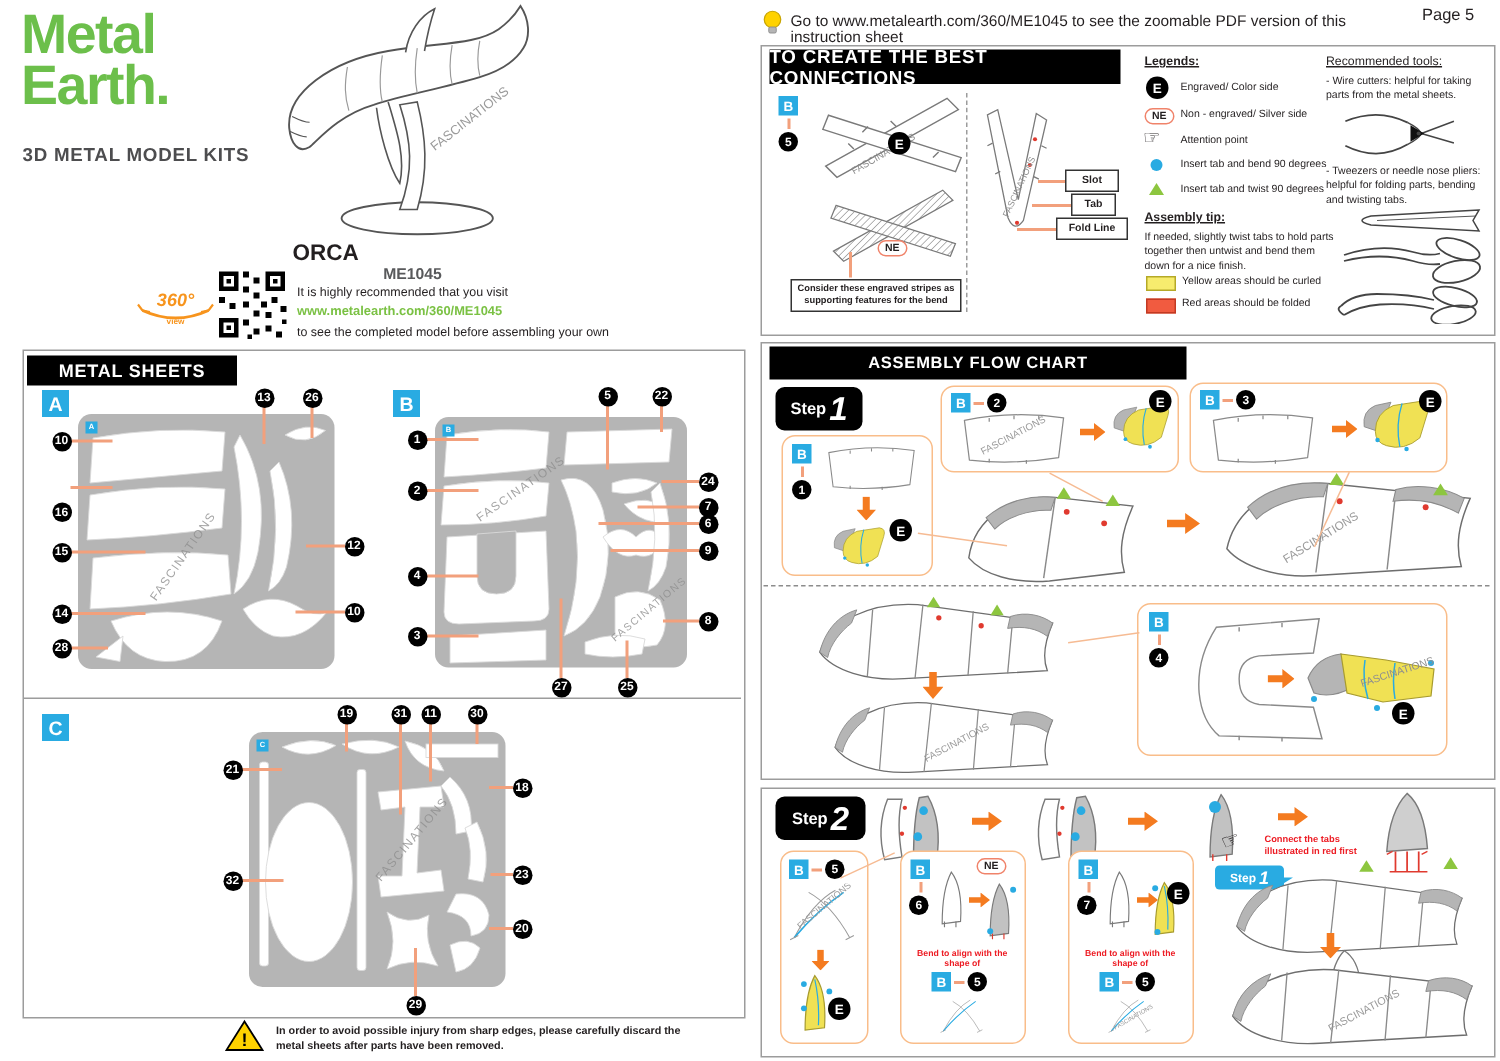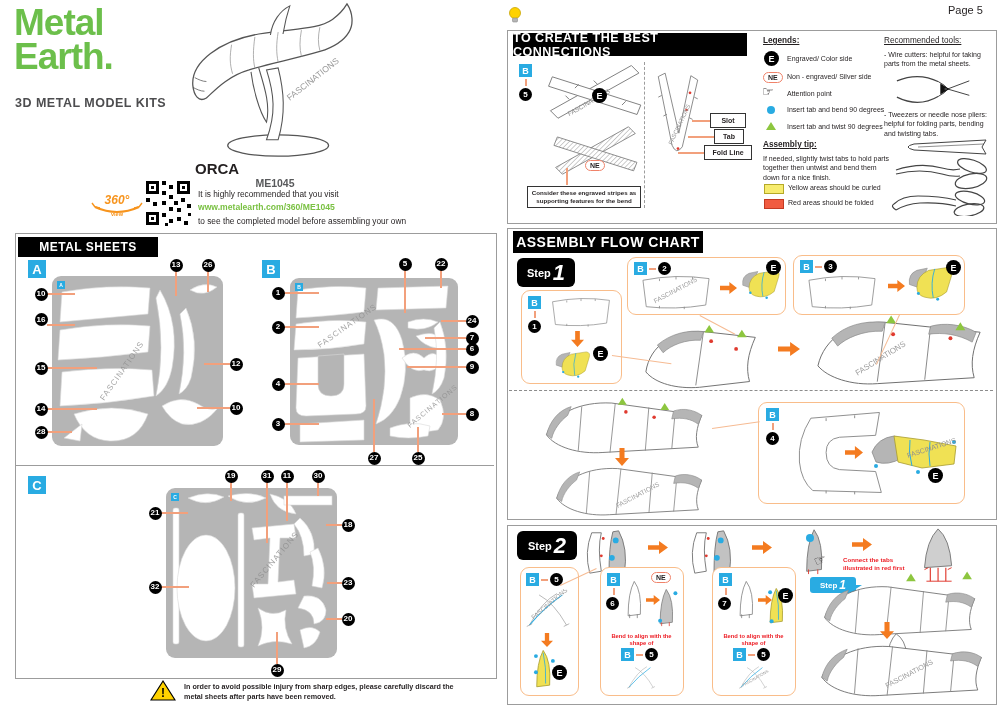--- a/index.html
+++ b/index.html
@@ -290,21 +290,21 @@
         <path d="M134,142 Q146,136 154,144 Q150,158 138,160 Z"></path>
       </g>
       <text transform="translate(88,100) rotate(-50)" font-size="8" fill="#8f8f8f" opacity=".8" letter-spacing="1">FASCINATIONS</text>
     </svg>
   </div>
 
   <div id="callouts">
       <div class="abs lead" style="left: 47px; top: 293px; width: 28px; height: 1.5px;"></div>
       <div class="nbadge abs" style="left: 34.5px; top: 287.5px;">10</div>
       <div class="abs lead" style="left: 47px; top: 324px; width: 28px; height: 1.5px;"></div>
-      <div class="nbadge abs" style="left: 34.5px; top: 313px;">16</div>
+      <div class="nbadge abs" style="left: 34.5px; top: 335px;">16</div>
       <div class="abs lead" style="left: 47px; top: 367px; width: 50px; height: 1.5px;"></div>
       <div class="nbadge abs" style="left: 34.5px; top: 361.5px;">15</div>
       <div class="abs lead" style="left: 47px; top: 408px; width: 50px; height: 1.5px;"></div>
       <div class="nbadge abs" style="left: 34.5px; top: 402.5px;">14</div>
       <div class="abs lead" style="left: 47px; top: 431px; width: 25px; height: 1.5px;"></div>
       <div class="nbadge abs" style="left: 34.5px; top: 425.5px;">28</div>
       <div class="abs lead" style="left: 175px; top: 271px; width: 1.5px; height: 25px;"></div>
       <div class="nbadge abs" style="left: 169.5px; top: 258.5px;">13</div>
       <div class="abs lead" style="left: 207px; top: 271px; width: 1.5px; height: 21px;"></div>
       <div class="nbadge abs" style="left: 201.5px; top: 258.5px;">26</div>
@@ -363,20 +363,21 @@
   <svg class="abs" style="left:150px;top:679px;" width="26" height="23" viewBox="0 0 26 23">
     <polygon points="13,2 25,21 1,21" fill="#ffd200" stroke="#000" stroke-width="1.2"></polygon>
     <text x="13" y="18" text-anchor="middle" font-size="12" font-weight="bold" fill="#000">!</text>
   </svg>
   <div class="abs" style="left:184px;top:682px;width:290px;font-size:7.2px;line-height:1.4;font-weight:600;">In order to avoid possible injury from sharp edges, please carefully discard the metal sheets after parts have been removed.</div>
 
   <svg class="abs" style="left:508px;top:6px" width="14" height="18" viewBox="0 0 14 18">
     <circle cx="7" cy="7" r="5.5" fill="#ffd200" stroke="#c8a400" stroke-width=".8"></circle>
     <rect x="4.5" y="12" width="5" height="4" rx="1" fill="#b5b5b5" stroke="#8a8a8a" stroke-width=".6"></rect>
   </svg>
+  <div class="abs" style="left:527px;top:9px;width:400px;font-size:10.3px;">Go to www.metalearth.com/360/ME1045 to see the zoomable PDF version of this instruction sheet</div>
   <div class="abs" style="left:948px;top:4px;font-size:11px;">Page 5</div>
 
   <div class="panel" style="left:507px;top:30px;width:488px;height:192px;"></div>
   <div class="blackbar" style="left:513px;top:33px;width:234px;height:23px;font-size:12.5px;">TO CREATE THE BEST CONNECTIONS</div>
 
   <div class="cyb mid abs" style="left:519px;top:64px;">B</div>
   <div class="sepv abs" style="left:525px;top:79px;"></div>
   <div class="nbadge abs" style="left:519px;top:88px;">5</div>
 
   <svg class="abs" style="left:540px;top:58px;" width="115" height="80" viewBox="0 0 120 85">
@@ -444,21 +445,21 @@
     <ellipse cx="84" cy="32" rx="15" ry="6" transform="rotate(18 84 32)" fill="none" stroke="#444" stroke-width="1.2"></ellipse>
     <ellipse cx="83" cy="47" rx="16" ry="7" transform="rotate(-12 83 47)" fill="none" stroke="#444" stroke-width="1.2"></ellipse>
     <path d="M6,70 Q14,62 30,62 Q52,62 68,66" fill="none" stroke="#444" stroke-width="1.2"></path>
     <path d="M8,76 Q18,70 32,69 Q52,68 68,72" fill="none" stroke="#444" stroke-width="1.2"></path>
     <ellipse cx="82" cy="64" rx="15" ry="6" transform="rotate(14 82 64)" fill="none" stroke="#444" stroke-width="1.2"></ellipse>
     <ellipse cx="81" cy="76" rx="15" ry="6" transform="rotate(-10 81 76)" fill="none" stroke="#444" stroke-width="1.2"></ellipse>
     <path d="M6,70 Q2,72 8,76" fill="none" stroke="#444" stroke-width="1.2"></path>
   </svg>
 
   <div class="panel" style="left:507px;top:228px;width:488px;height:290px;"></div>
-  <div class="blackbar" style="left:513px;top:231px;width:190px;height:22px;font-size:14px;text-align:center;">ASSEMBLY FLOW CHART</div>
+  <div class="blackbar" style="left:513px;top:231px;width:278px;height:22px;font-size:11px;text-align:center;">ASSEMBLY FLOW CHART</div>
 
   <div class="abs" style="left:517px;top:258px;width:58px;height:29px;background:#000;border-radius:6px;color:#fff;display:flex;align-items:center;justify-content:center;gap:2px;">
     <span style="font-size:11px;font-weight:bold;">Step</span>
     <span style="font-size:22px;font-weight:bold;font-style:italic;">1</span>
   </div>
 
   <div class="obox" style="left:521px;top:290px;width:99px;height:92px;"></div>
   <div class="cyb mid abs" style="left:528px;top:296px;">B</div>
   <div class="sepv abs" style="left:534px;top:311px;"></div>
   <div class="nbadge abs" style="left:528px;top:320px;">1</div>

